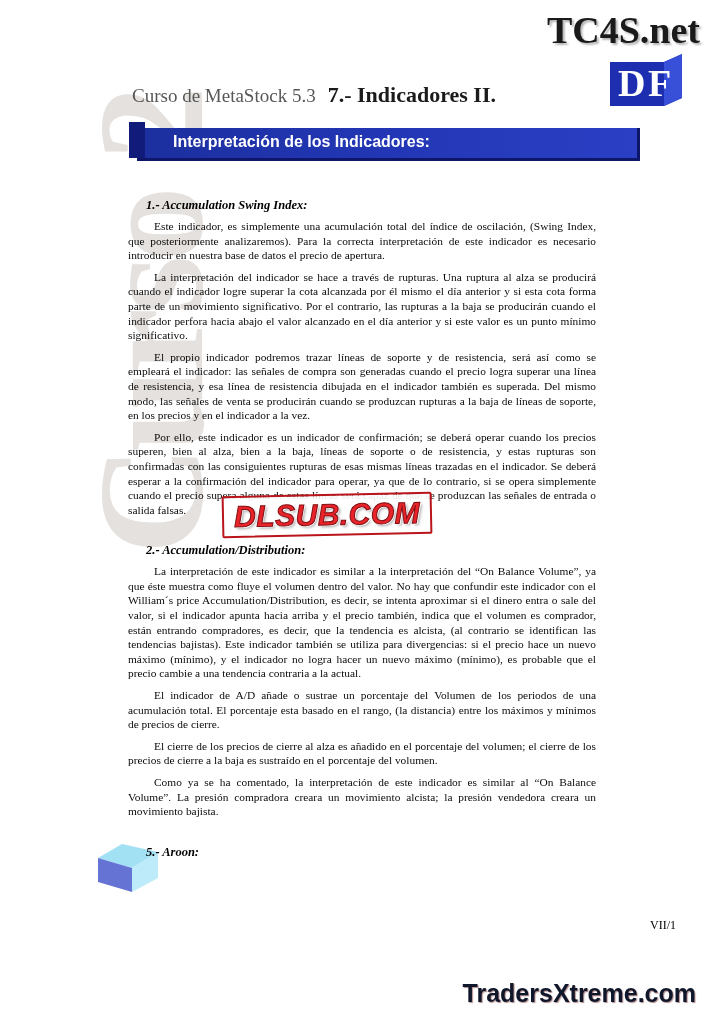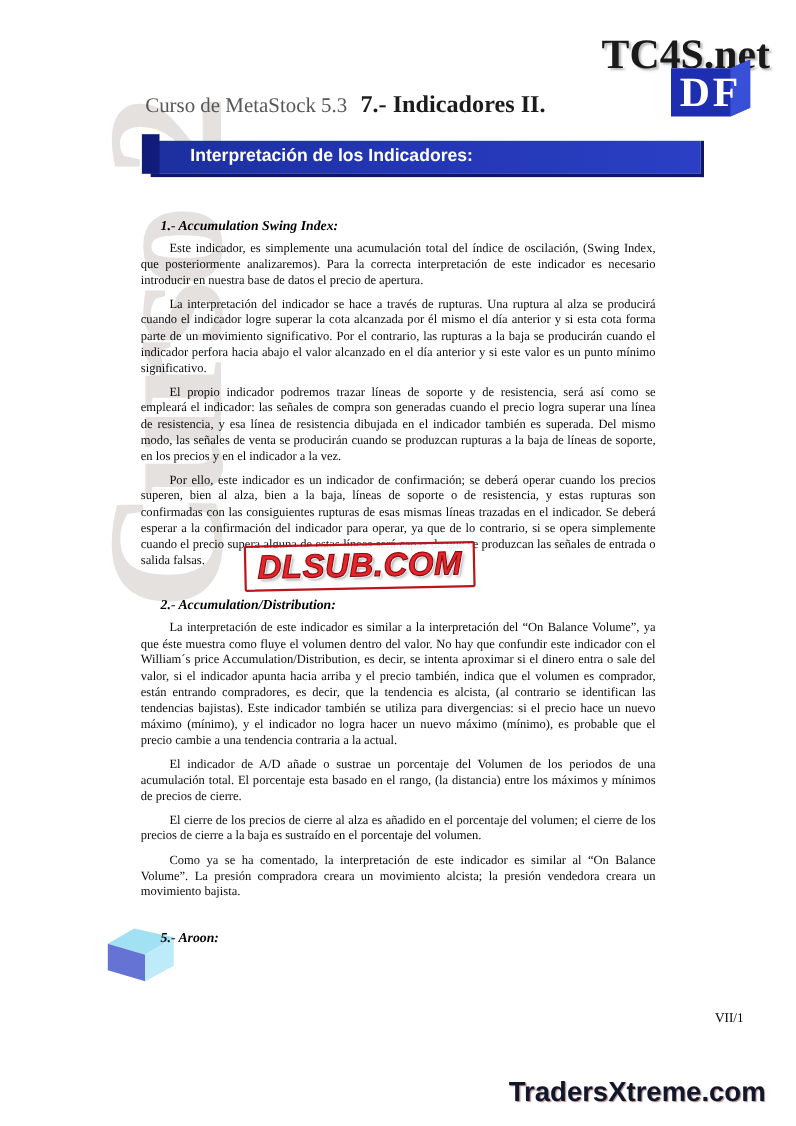--- a/index.html
+++ b/index.html
@@ -54,21 +54,20 @@
     position: absolute;
     right: 24px;
     top: 8px;
     font-family: "Liberation Serif", serif;
     font-size: 38px;
     font-weight: bold;
     color: #1a1a1a;
     letter-spacing: 0px;
     text-shadow: 2px 2px 2px rgba(120,120,120,0.55);
     z-index: 5;
-    margin-top: 20px;
   }
   .df-logo {
     position: absolute;
     right: 36px;
     top: 52px;
     width: 84px;
     height: 58px;
     z-index: 5;
   }
 

